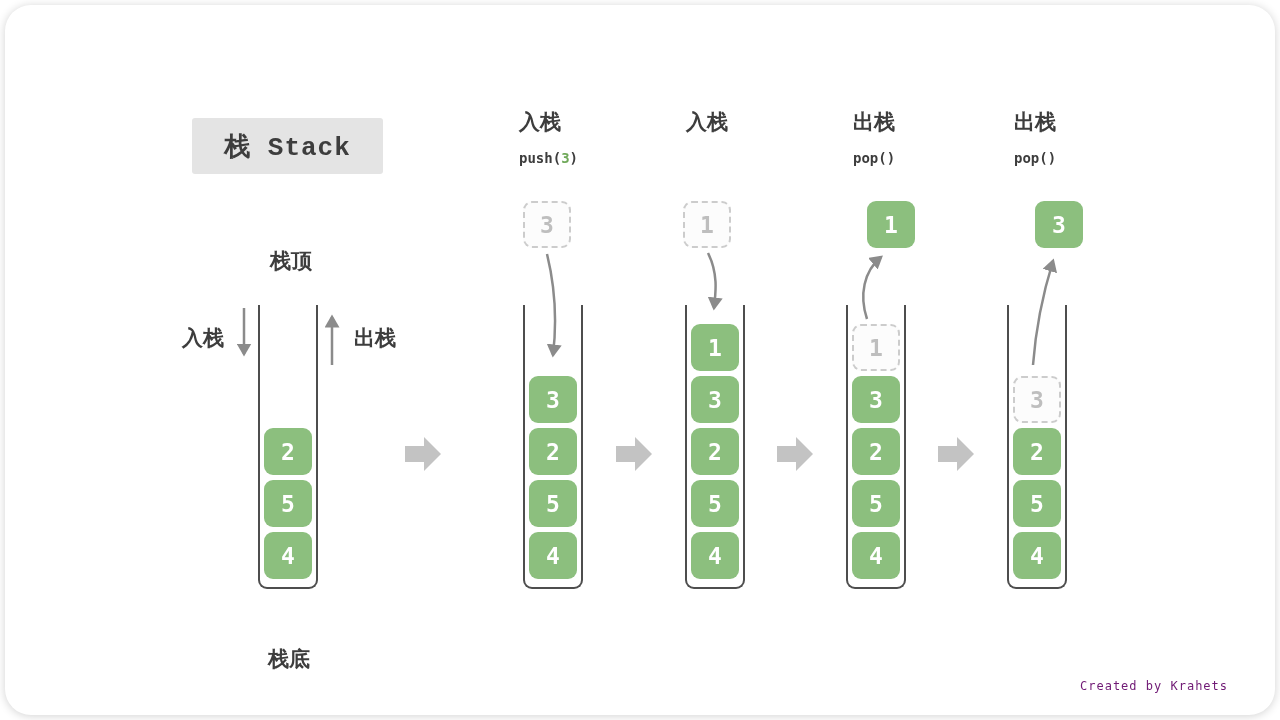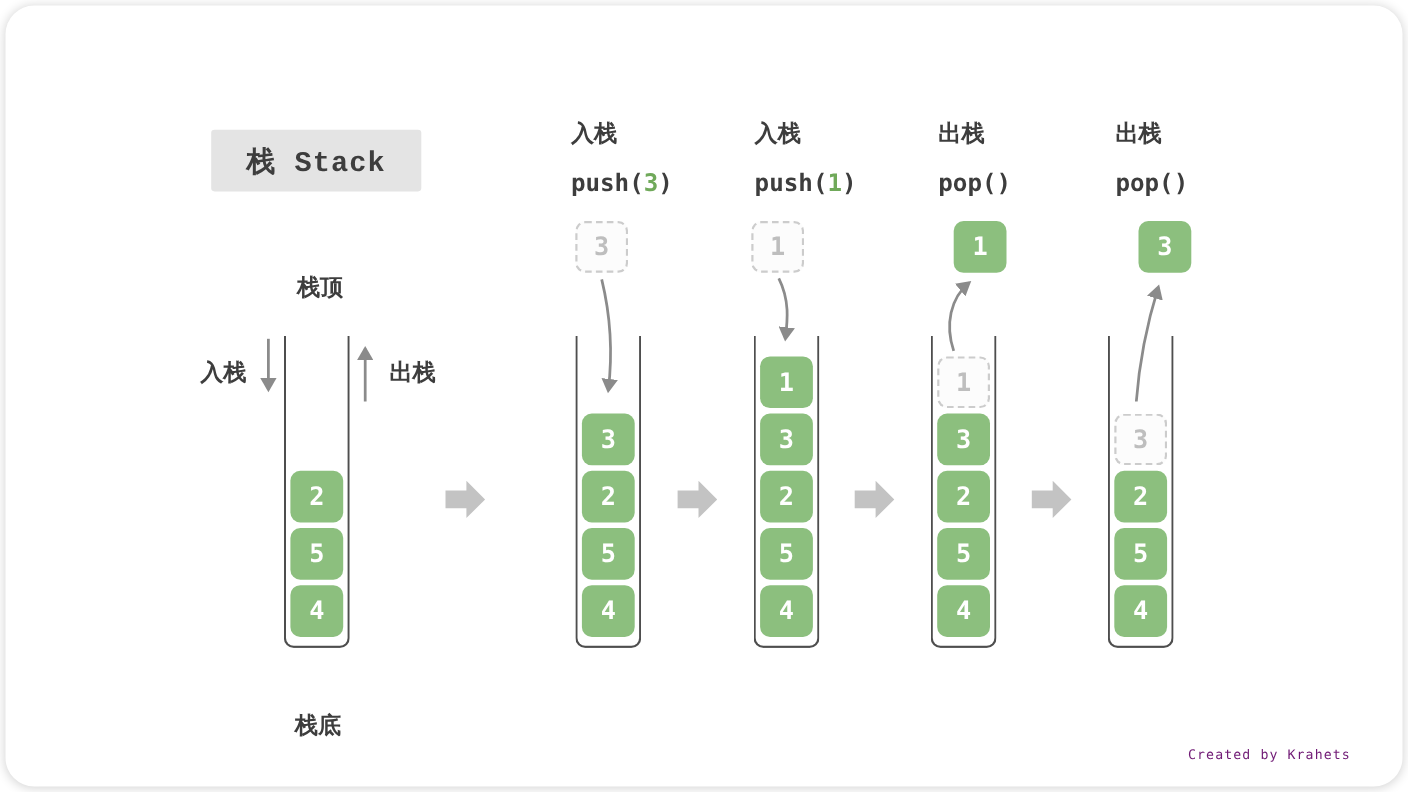--- a/index.html
+++ b/index.html
@@ -18,22 +18,22 @@
     position:absolute; left:187px; top:113px; width:191px; height:56px;
     background:#E4E4E4; border-radius:3px;
     display:flex; align-items:center; justify-content:center;
     font-family:Liberation Mono, monospace;
     font-size:26px; font-weight:bold; color:#3D3D3D; letter-spacing:1px;
   }
   
   .op-header { position:absolute; top:104px; width:160px; }
   .op-cn { font-size:21px; font-weight:bold; color:#3D3D3D; line-height:26px; }
   .op-code {
-    margin-top:20px; font-family:"DejaVu Sans Mono", monospace;
-    font-size:22px; font-weight:bold; color:#3D3D3D; line-height:26px;
+    margin-top:10px; font-family:"DejaVu Sans Mono", monospace;
+    font-size:14px; font-weight:bold; color:#3D3D3D; line-height:26px;
   }
   .op-code .arg { color:#70A95A; }
   
   .cn-label {
     position:absolute; font-size:21px; font-weight:bold; color:#3D3D3D;
     text-align:center;
   }
   
   .stack-container {
     position:absolute; top:300px; width:60px; height:284px;
@@ -71,21 +71,20 @@
   <div class="card">
 
     <div class="title-box">栈 Stack</div>
 
     <div class="op-header" style="left:514px">
       <div class="op-cn">入栈</div>
       <div class="op-code"><span>push(</span><span class="arg">3</span><span>)</span></div>
     </div>
     <div class="op-header" style="left:681px">
       <div class="op-cn">入栈</div>
-      <div class="op-code"><span>push(</span><span class="arg">1</span><span>)</span></div>
     </div>
     <div class="op-header" style="left:848px">
       <div class="op-cn">出栈</div>
       <div class="op-code"><span>pop(</span><span class="arg"></span><span>)</span></div>
     </div>
     <div class="op-header" style="left:1009px">
       <div class="op-cn">出栈</div>
       <div class="op-code"><span>pop(</span><span class="arg"></span><span>)</span></div>
     </div>
 

